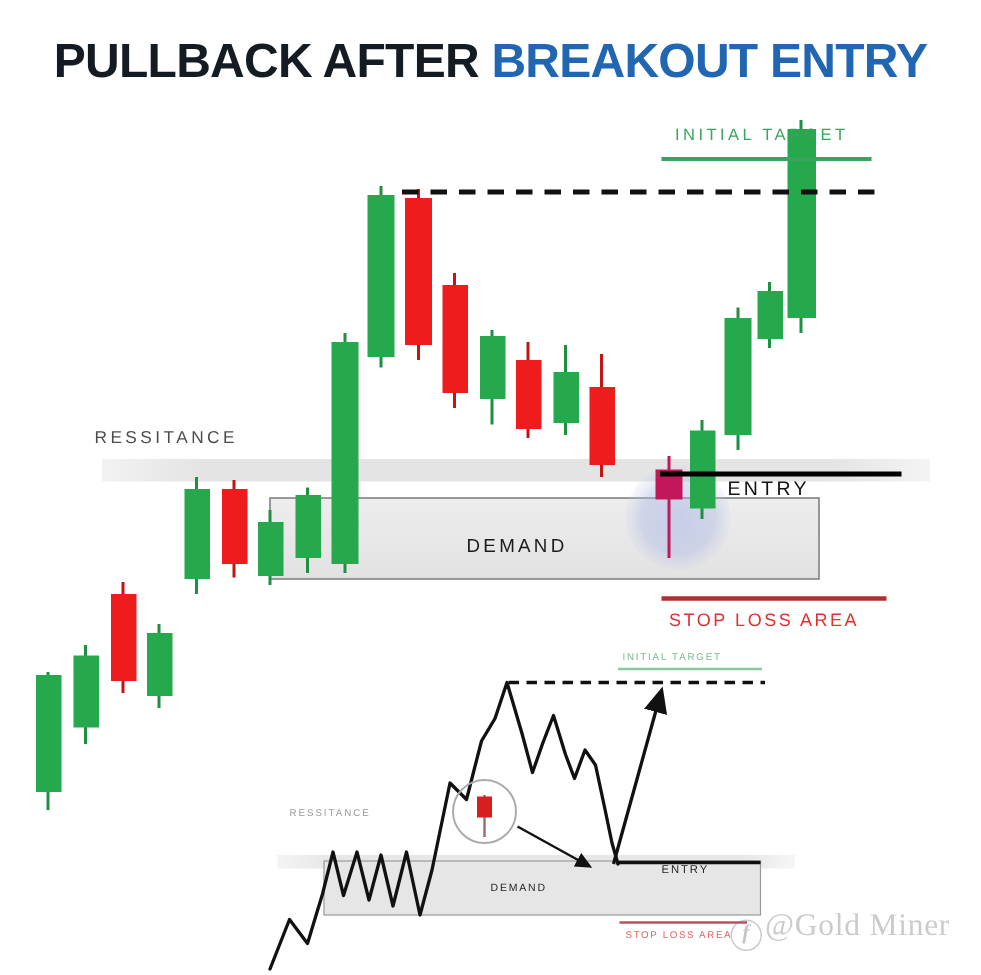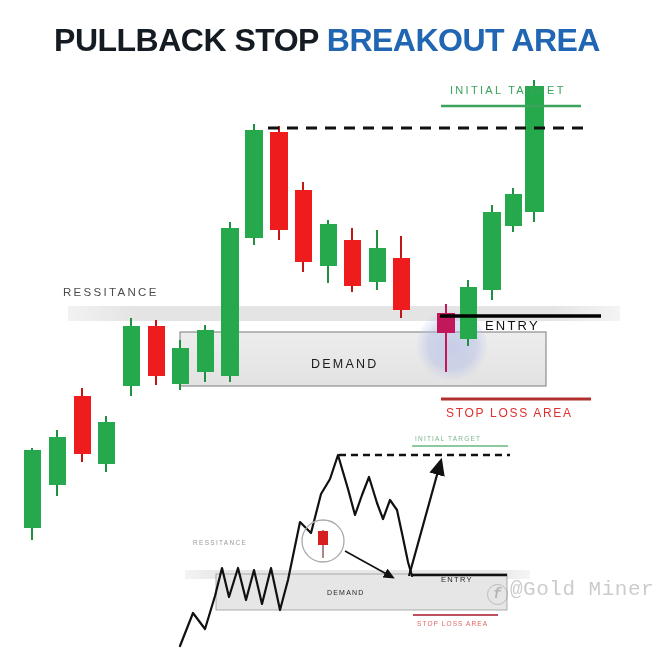--- a/index.html
+++ b/index.html
@@ -26,35 +26,35 @@
   .lbl-stoploss{left:446px;top:406px;font-size:12px;letter-spacing:1.7px;color:#e03030;}
 
   
   .lbl-s-initial-target{left:415px;top:435px;font-size:6.5px;letter-spacing:1.2px;color:#7ab98e;}
   .lbl-s-ressitance{left:193px;top:539px;font-size:6.5px;letter-spacing:1.3px;color:#9a9a9a;}
   .lbl-s-entry{left:441px;top:575px;font-size:7.5px;letter-spacing:1.3px;color:#262626;}
   .lbl-s-demand{left:327px;top:589px;font-size:7px;letter-spacing:1.2px;color:#262626;}
   .lbl-s-stoploss{left:417px;top:620px;font-size:6.5px;letter-spacing:1.1px;color:#e06464;}
 
   
-  .watermark{position:absolute;left:487px;top:578px;font-size:21px;
+  .watermark{position:absolute;left:487px;top:604px;font-size:21px;
              color:rgba(125,125,125,.40);white-space:nowrap;
-             font-family:Liberation Mono, monospace;letter-spacing:.5px;}
+             font-family:Liberation Serif, serif;letter-spacing:.5px;}
   .wm-f{display:inline-block;width:19px;height:19px;border-radius:50%;
         border:1.6px solid rgba(125,125,125,.40);color:rgba(125,125,125,.45);
         font-size:14px;font-style:italic;font-weight:bold;text-align:center;
         line-height:18px;vertical-align:-3px;margin-right:2px;}
 </style>
 </head>
 <body>
 
 <div id="stage">
 
   <div class="title">
-    <span class="t1">PULLBACK STOP </span><span class="t2">BREAKOUT AREA</span>
+    <span class="t1">PULLBACK AFTER </span><span class="t2">BREAKOUT ENTRY</span>
   </div>
 
   <svg class="layer" viewBox="0 0 654 650">
     <defs>
       <linearGradient id="bandgrad" x1="0" y1="0" x2="1" y2="0">
         <stop offset="0%" stop-color="#f2f2f2"></stop>
         <stop offset="12%" stop-color="#e4e4e4"></stop>
         <stop offset="88%" stop-color="#e4e4e4"></stop>
         <stop offset="100%" stop-color="#f4f4f4"></stop>
       </linearGradient>

